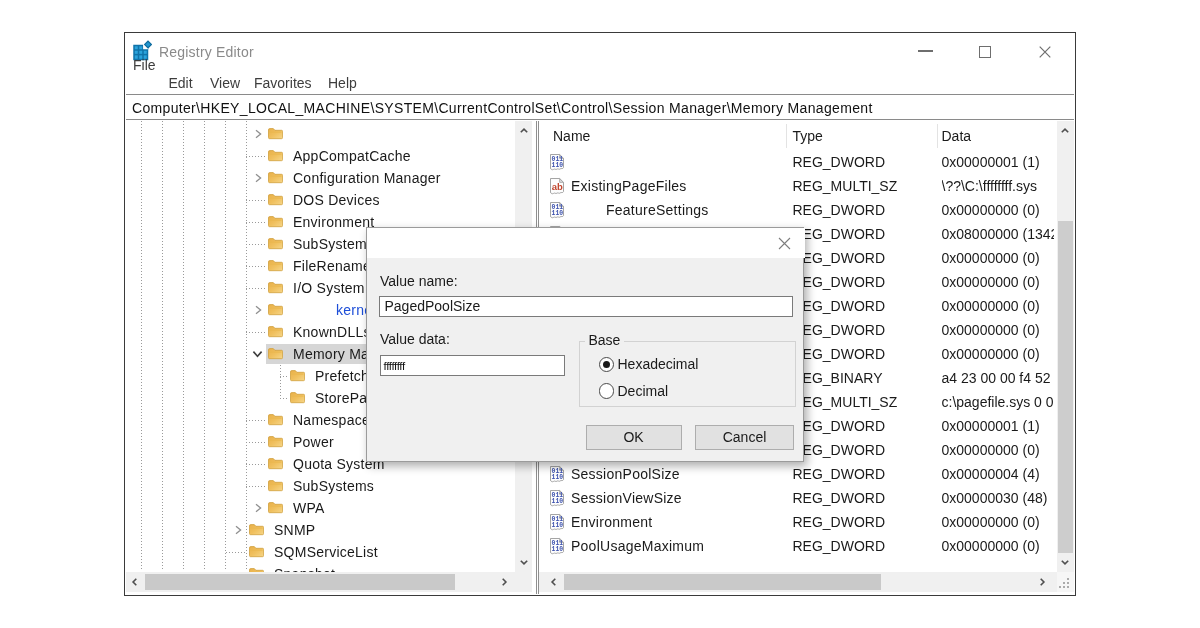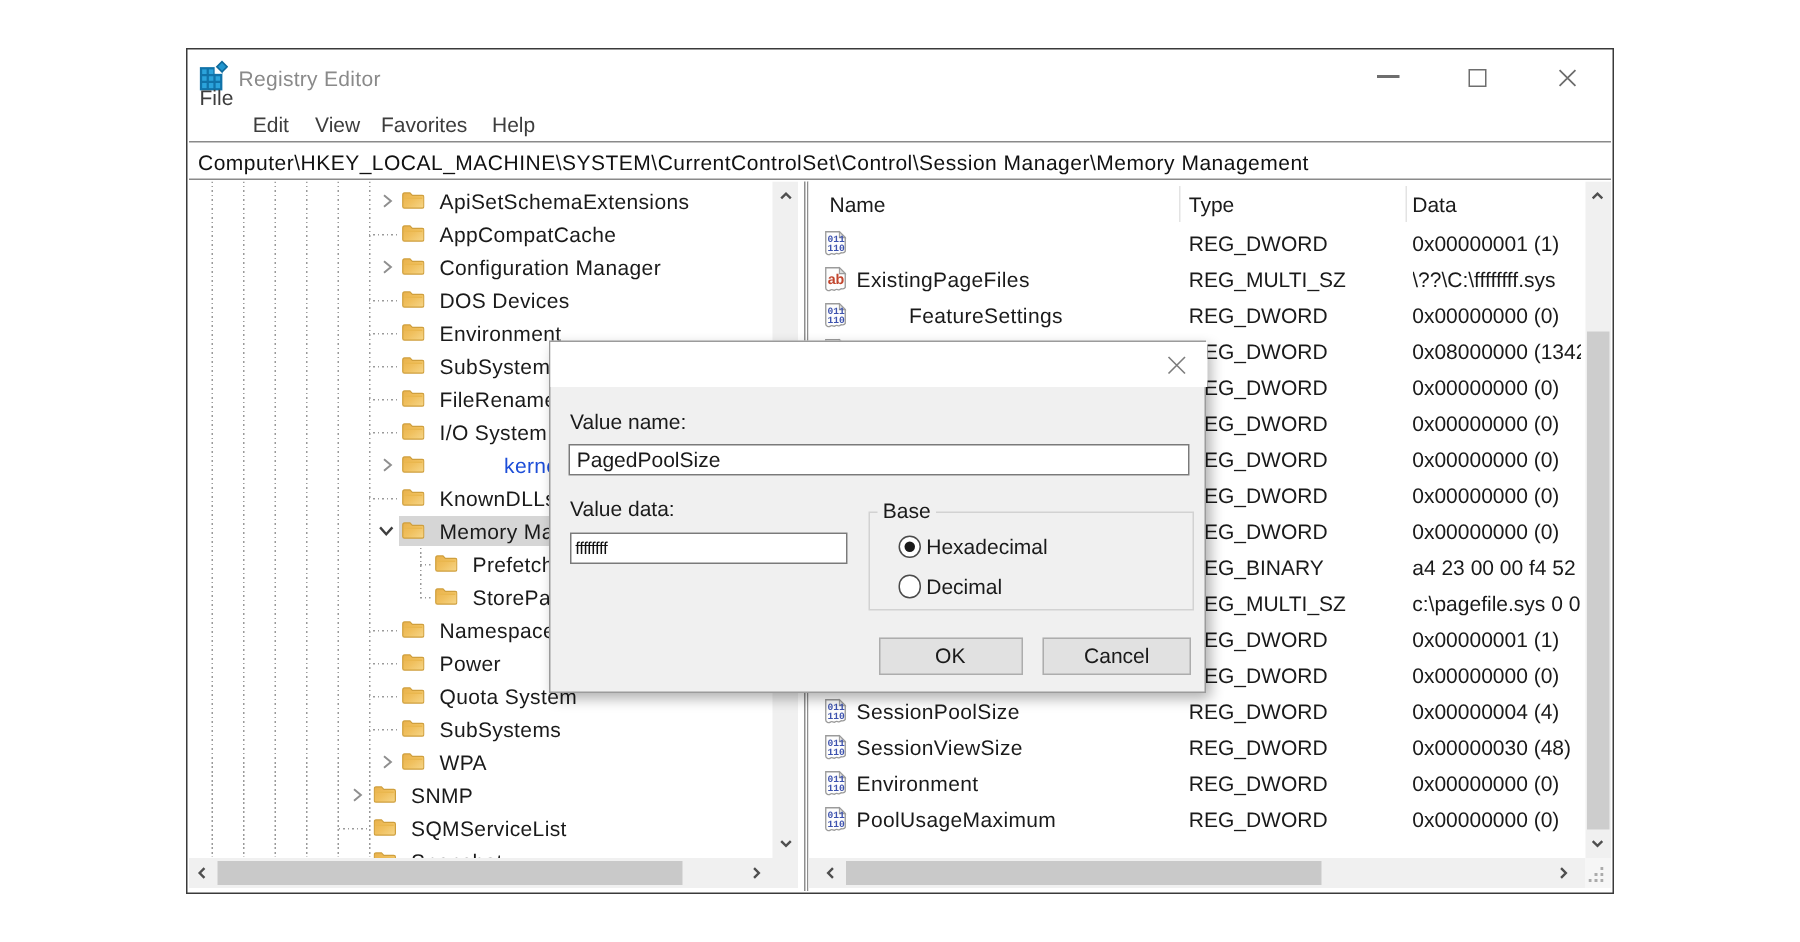--- a/index.html
+++ b/index.html
@@ -44,21 +44,20 @@
       <defs>
         <linearGradient id="fg" x1="0" y1="0" x2="1" y2="1">
           <stop offset="0" stop-color="#e9b04a"></stop>
           <stop offset="0.5" stop-color="#f0c05e"></stop>
           <stop offset="1" stop-color="#f6d689"></stop>
         </linearGradient>
       </defs>
       <path d="M0.5 3 q0-1.4 1.2-1.4 h3.6 l1.6 1.7 h6.6 q1.1 0 1.1 1.1 v6.2 q0 1.1-1.1 1.1 h-11.9 q-1.1 0-1.1-1.1 Z" fill="url(#fg)" stroke="#cf9f3d" stroke-width="0.8"></path>
       <path d="M1.3 4.6 h12.2 v1 H1.3 Z" fill="#eab74e"></path>
     </svg>
-    <div style="position:absolute;left:167px;top:3px;height:20px;line-height:20px;font-size:14px;color:#1a1a1a;white-space:nowrap;letter-spacing:0.25px;">ApiSetSchemaExtensions</div>
     <div style="position:absolute;left:120px;top:35px;width:19px;height:1px;background-image:repeating-linear-gradient(90deg,#9a9a9a 0,#9a9a9a 1px,transparent 1px,transparent 3px)"></div>
     <svg style="position:absolute;left:142px;top:28px" width="15" height="13" viewBox="0 0 15 13">
       <defs>
         <linearGradient id="fg" x1="0" y1="0" x2="1" y2="1">
           <stop offset="0" stop-color="#e9b04a"></stop>
           <stop offset="0.5" stop-color="#f0c05e"></stop>
           <stop offset="1" stop-color="#f6d689"></stop>
         </linearGradient>
       </defs>
       <path d="M0.5 3 q0-1.4 1.2-1.4 h3.6 l1.6 1.7 h6.6 q1.1 0 1.1 1.1 v6.2 q0 1.1-1.1 1.1 h-11.9 q-1.1 0-1.1-1.1 Z" fill="url(#fg)" stroke="#cf9f3d" stroke-width="0.8"></path>

